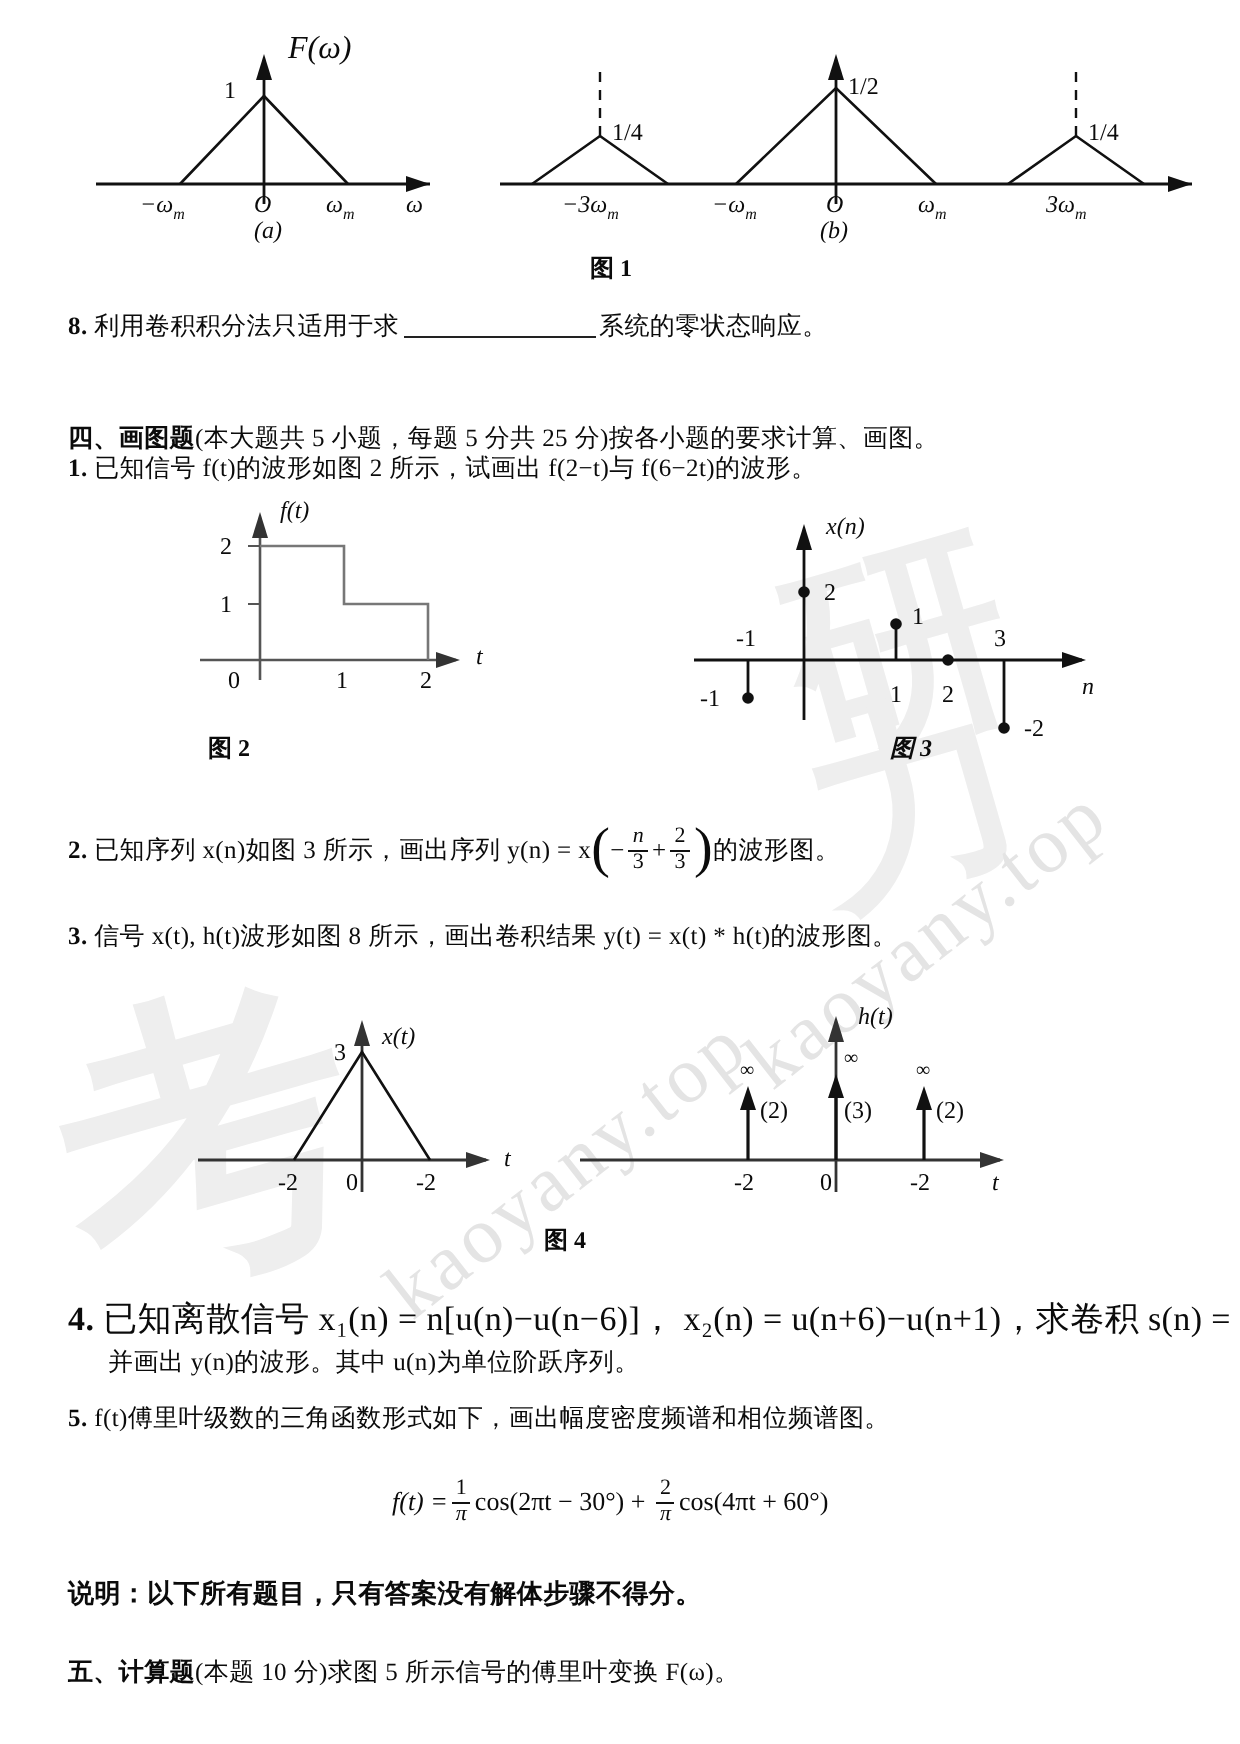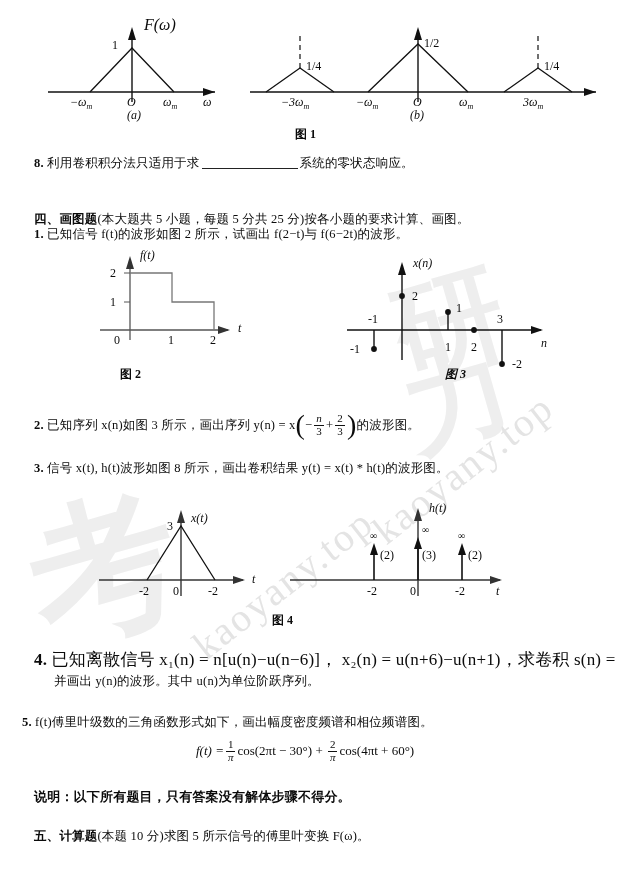--- a/index.html
+++ b/index.html
@@ -213,21 +213,21 @@
     <line x1="36" y1="58" x2="42" y2="58" stroke="#555" stroke-width="1"></line>
   </svg>
   <div style="position:absolute; left:52px; top:4px; font-size:12px; font-style:italic;">f(t)</div>
   <div style="position:absolute; left:22px; top:22px; font-size:12px;">2</div>
   <div style="position:absolute; left:22px; top:51px; font-size:12px;">1</div>
   <div style="position:absolute; left:26px; top:89px; font-size:12px;">0</div>
   <div style="position:absolute; left:80px; top:89px; font-size:12px;">1</div>
   <div style="position:absolute; left:122px; top:89px; font-size:12px;">2</div>
   <div style="position:absolute; left:150px; top:77px; font-size:12px; font-style:italic;">t</div>
 </div>
-<div class="figcap" style="left:120px; top:366px;font-family:Liberation Serif, serif;">图 2</div>
+<div class="figcap" style="left:104px; top:366px;font-family:Liberation Serif, serif;">图 2</div>
 
 <div class="fig" style="left:345px; top:256px;">
   <svg width="230" height="110" viewBox="0 0 230 110">
 
     <line x1="2" y1="74" x2="196" y2="74" stroke="#111" stroke-width="1.4"></line>
     <polygon points="198,74 186,70 186,78" fill="#111"></polygon>
 
     <line x1="57" y1="104" x2="57" y2="10" stroke="#111" stroke-width="1.4"></line>
     <polygon points="57,6 53,19 61,19" fill="#111"></polygon>
 
@@ -319,21 +319,21 @@
 <div class="figcap" style="left:272px; top:612px;">图 4</div>
 
 <div class="para" style="left:34px; top:647px; font-size:17px;">
   <span class="num">4.</span>
   <span>已知离散信号 x₁(n) = n[u(n)−u(n−6)]， x₂(n) = u(n+6)−u(n+1)，求卷积 s(n) = x₁(n) * x₂(n)。</span>
 </div>
 <div class="para" style="left:54px; top:672px;">
   <span>并画出 y(n)的波形。其中 u(n)为单位阶跃序列。</span>
 </div>
 
-<div class="para" style="left:22px; top:700px;margin-top:13px;">
+<div class="para" style="left:34px; top:700px;">
   <span class="num">5.</span>
   <span>f(t)傅里叶级数的三角函数形式如下，画出幅度密度频谱和相位频谱图。</span>
 </div>
 
 <div class="formula" style="left:196px; top:740px;">
   <span class="mi">f(t) =</span><span class="frac"><span class="nu">1</span><span class="de mi">π</span></span><span>cos(2πt − 30°)</span> <span>+</span> <span class="frac"><span class="nu">2</span><span class="de mi">π</span></span><span>cos(4πt + 60°)</span>
 </div>
 
 <div class="para bold" style="left:34px; top:787px; font-weight:bold; font-size:13px;">说明：以下所有题目，只有答案没有解体步骤不得分。</div>
 

